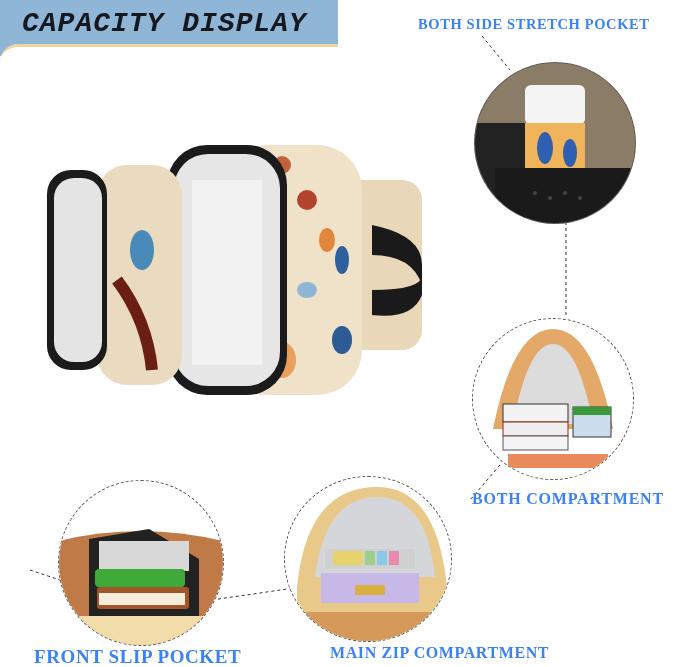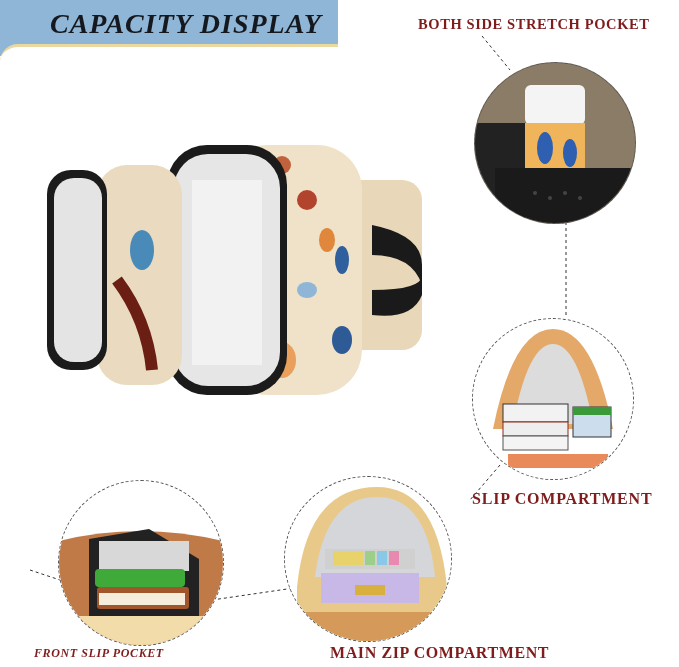--- a/index.html
+++ b/index.html
@@ -1,23 +1,23 @@
 <!DOCTYPE html>
 <html><head>
 <meta charset="utf-8">
 <style>
   html,body{margin:0;padding:0;background:#fff;}
   body{width:679px;height:667px;position:relative;overflow:hidden;font-family:"DejaVu Serif","Liberation Serif",serif;}
   .banner{position:absolute;left:0;top:0;width:338px;height:56px;background:#8fb6d6;border-bottom-right-radius:10px;}
   .banner-cream{position:absolute;left:0;top:44px;width:338px;height:20px;background:#fff;border-top-left-radius:18px;border-top:3px solid #ead8a0;}
-  .banner-title{position:absolute;left:22px;top:8px;font-family:Liberation Serif, serif;font-style:italic;font-weight:bold;font-size:28px;letter-spacing:1px;color:#15181e;margin-left:28px;}
-  .label{position:absolute;font-family:"Liberation Serif",serif;font-weight:bold;color:#7f1d1d;white-space:nowrap;}
+  .banner-title{position:absolute;left:22px;top:8px;font-family:Liberation Mono, monospace;font-style:italic;font-weight:bold;font-size:28px;letter-spacing:1px;color:#15181e;}
+  .label{position:absolute;font-family:"Liberation Serif",serif;font-weight:bold;color:#3b82f6;white-space:nowrap;}
   .l1{left:418px;top:16px;font-size:14.5px;letter-spacing:.6px;}
   .l2{left:472px;top:490px;font-size:16px;letter-spacing:.8px;}
-  .l3{left:34px;top:646px;font-size:12px;letter-spacing:.6px;font-style:italic;}
+  .l3{left:34px;top:646px;font-size:19px;letter-spacing:.6px;}
   .l4{left:330px;top:644px;font-size:16px;letter-spacing:.6px;}
   .circle{position:absolute;border-radius:50%;overflow:hidden;border:1px dashed #555;}
   svg.lines{position:absolute;left:0;top:0;width:679px;height:667px;pointer-events:none;}
   .main-bag{position:absolute;left:42px;top:140px;width:390px;height:262px;}
 </style>
 </head>
 <body>
 
 <div class="banner"></div>
 <div class="banner-cream"></div>
@@ -86,21 +86,21 @@
     <path d="M20 110 q20 -100 60 -100 q40 0 60 100z" fill="#e4a868"></path>
     <path d="M40 105 q15 -80 40 -80 q25 0 40 80z" fill="#dcdcdc"></path>
     <rect x="30" y="85" width="65" height="18" fill="#f2f2f2" stroke="#333"></rect>
     <rect x="30" y="103" width="65" height="14" fill="#eee" stroke="#8a2a1a"></rect>
     <rect x="30" y="117" width="65" height="14" fill="#f4f4f4" stroke="#555"></rect>
     <rect x="100" y="88" width="38" height="30" fill="#cde" stroke="#333"></rect>
     <rect x="100" y="88" width="38" height="8" fill="#3a9a3a"></rect>
     <rect x="35" y="135" width="100" height="14" fill="#e88a5a"></rect>
   </svg>
 </div>
-<div class="label l2">SLIP COMPARTMENT</div>
+<div class="label l2">BOTH COMPARTMENT</div>
 
 <div class="circle" style="left:58px;top:480px;width:164px;height:164px;background:#fff;">
   <svg width="164" height="164">
     <path d="M0 60 q80 -20 164 0 v104 h-164z" fill="#c07a48"></path>
     <path d="M30 58 l60 -10 l50 30 v60 h-110z" fill="#222"></path>
     <rect x="40" y="60" width="90" height="30" fill="#d8d8d8"></rect>
     <rect x="36" y="88" width="90" height="18" rx="4" fill="#3faa3a"></rect>
     <rect x="38" y="106" width="92" height="22" rx="3" fill="#a0552a"></rect>
     <rect x="40" y="112" width="86" height="12" fill="#f6ecdc"></rect>
     <rect x="0" y="135" width="164" height="30" fill="#f1dcaa"></rect>

